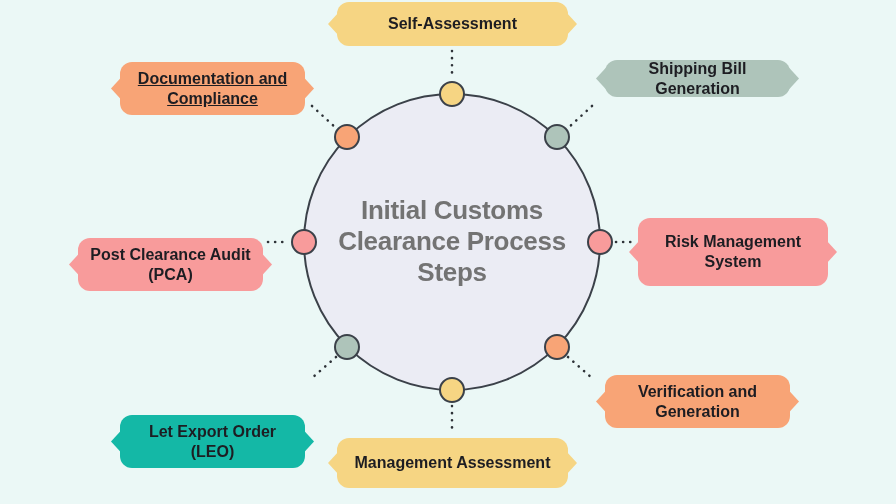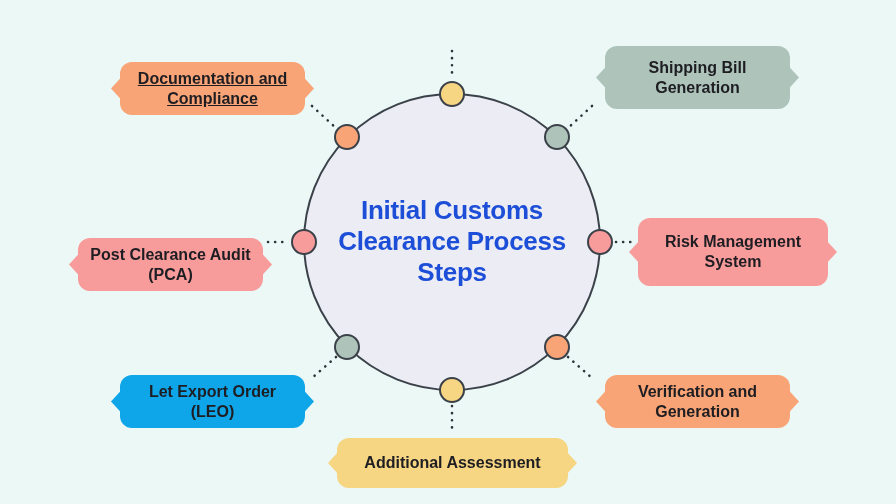--- a/index.html
+++ b/index.html
@@ -21,21 +21,21 @@
     position: absolute; left: 0; top: 0;
     z-index: 1;
   }
   .center-title {
     position: absolute;
     left: 312px; top: 195px; width: 280px;
     z-index: 2;
     text-align: center;
     font-size: 26px; line-height: 31px;
     font-weight: 700;
-    color: #1d4ed8;
+    color: #737373;
     letter-spacing: -0.3px;
     white-space: pre-line;
   }
   .ribbon {
     position: absolute;
     z-index: 3;
     border-radius: 12px;
     display: flex; align-items: center; justify-content: center;
     text-align: center;
     font-size: 16px; line-height: 20px;
@@ -53,21 +53,21 @@
   }
   .ribbon::before {
     left: -9px;
     clip-path: polygon(100% 0, 0 50%, 100% 100%);
   }
   .ribbon::after {
     right: -9px;
     clip-path: polygon(0 0, 100% 50%, 0 100%);
   }
   .pos-top          { left: 337px; top: 2px;   width: 231px; height: 44px; }
-  .pos-top-right    { left: 605px; top: 46px;  width: 185px; height: 63px; }
+  .pos-top-right    { left: 605px; top: 60px;  width: 185px; height: 37px; }
   .pos-right        { left: 638px; top: 218px; width: 190px; height: 68px; }
   .pos-bottom-right { left: 605px; top: 375px; width: 185px; height: 53px; }
   .pos-bottom       { left: 337px; top: 438px; width: 231px; height: 50px; }
   .pos-bottom-left  { left: 120px; top: 375px; width: 185px; height: 53px; }
   .pos-left         { left: 78px;  top: 218px; width: 185px; height: 53px; margin-top: 20px; }
   .pos-top-left     { left: 120px; top: 62px;  width: 185px; height: 53px; text-decoration: underline; }
 </style>
 </head>
 <body>
 
@@ -99,33 +99,34 @@
       <circle cx="347" cy="347" r="12" fill="#aec4ba"></circle>
       <circle cx="304" cy="242" r="12" fill="#f89b9b"></circle>
       <circle cx="347" cy="137" r="12" fill="#f8a476"></circle>
     </g>
   </svg>
 
   <div class="center-title">Initial Customs
 Clearance Process
 Steps</div>
 
+  <div class="ribbon pos-top" style="background: rgb(246, 213, 131);">Self-Assessment</div>
 
   <div class="ribbon pos-top-right" style="background: rgb(174, 196, 186);">Shipping Bill
 Generation</div>
 
   <div class="ribbon pos-right" style="background: rgb(248, 155, 155);">Risk Management
 System</div>
 
   <div class="ribbon pos-bottom-right" style="background: rgb(248, 164, 118);">Verification and
 Generation</div>
 
-  <div class="ribbon pos-bottom" style="background: rgb(246, 213, 131);">Additional Assessment</div>
+  <div class="ribbon pos-bottom" style="background: rgb(246, 213, 131);">Management Assessment</div>
 
-  <div class="ribbon pos-bottom-left" style="background: #0ea5e9;">Let Export Order
+  <div class="ribbon pos-bottom-left" style="background: #14b8a6; margin-top: 40px;">Let Export Order
 (LEO)</div>
 
   <div class="ribbon pos-left" style="background: rgb(248, 155, 155);">Post Clearance Audit
 (PCA)</div>
 
   <div class="ribbon pos-top-left" style="background: rgb(248, 164, 118);">Documentation and
 Compliance</div>
 
 </div>
 

